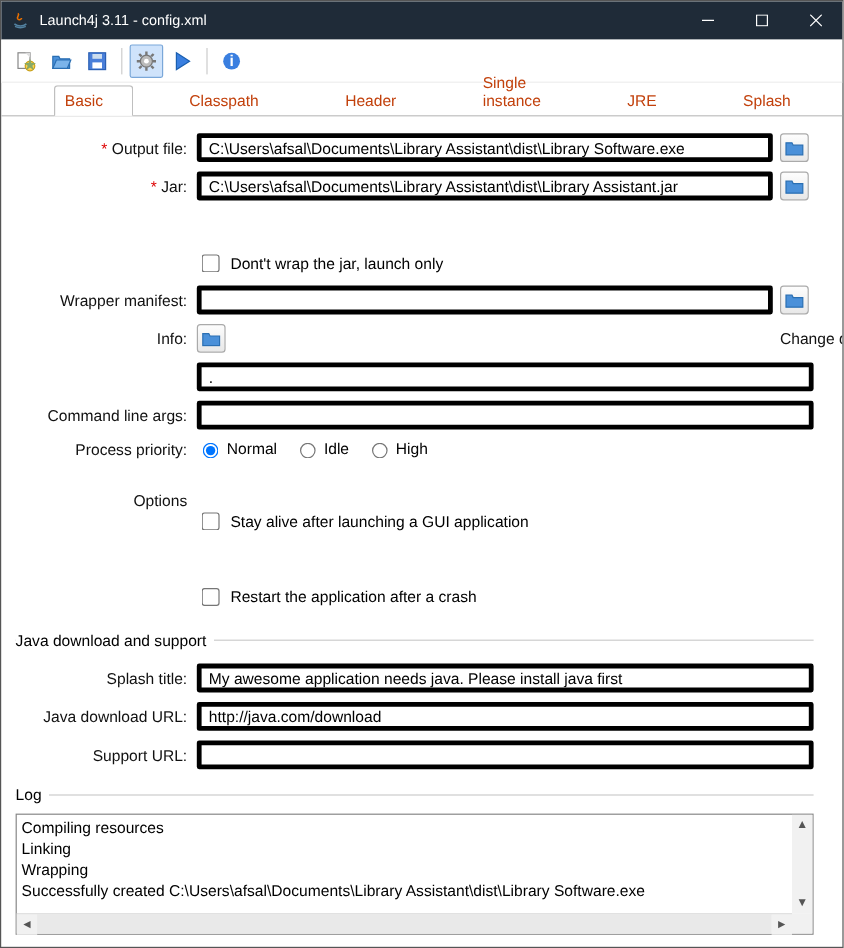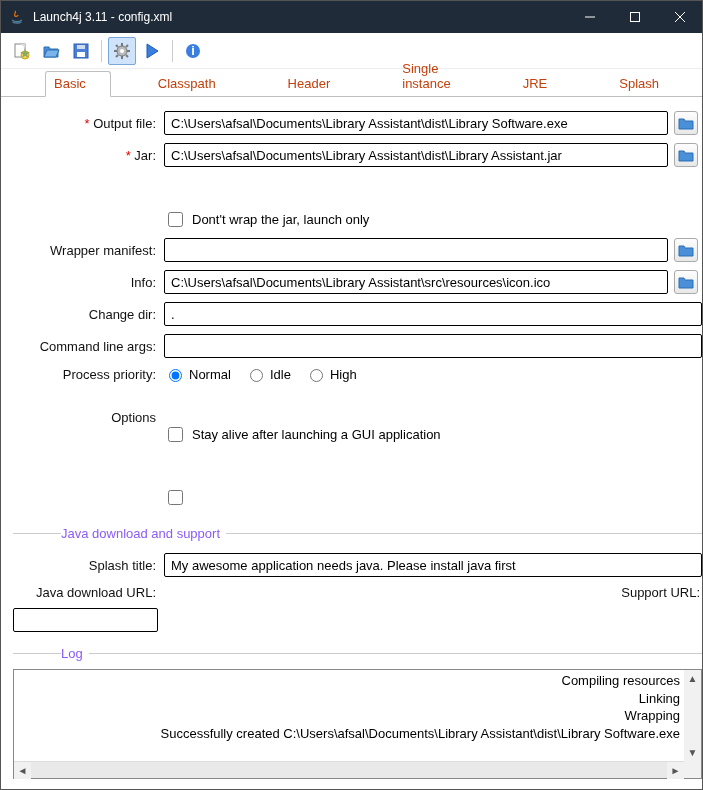--- a/index.html
+++ b/index.html
@@ -8,43 +8,43 @@
   .titlebar .java-icon { width:16px; height:16px; margin-right:8px; }
   .titlebar .title { flex:1; font-size:12px; }
   .titlebar .winbtn { width:45px; height:32px; display:flex; align-items:center; justify-content:center; color:#fff; }
   .toolbar { height:36px; background:#fff; border-bottom:1px solid #eee; display:flex; align-items:center; padding:2px 6px; gap:2px;}
   .toolbar .tbtn { width:28px; height:28px; display:flex; align-items:center; justify-content:center; border:1px solid transparent; border-radius:2px;}
   .toolbar .tbtn.active { border:1px solid #7aa7d9; background:#cfe3fb; }
   .toolbar .sep { width:1px; height:22px; background:#ccc; margin:0 4px; }
   .tabs { display:flex; border-bottom:1px solid #bfbfbf; padding:0 6px; height:28px; align-items:flex-end; gap:0;}
   .tab { padding:4px 24px 5px 8px; border:1px solid transparent; border-bottom:none; color:#c2410c; position:relative; cursor:default;margin-left:38px;}
   .tab.active { border:1px solid #bfbfbf; border-bottom:1px solid #fff; background:#fff; border-radius:3px 3px 0 0; margin-bottom:-1px;}
-  .content { flex:1; padding:14px 0 10px 12px; display:flex; flex-direction:column; overflow:hidden;}
+  .content { flex:1; padding:14px 24px 10px 12px; display:flex; flex-direction:column; overflow:hidden;}
   .form { display:grid; grid-template-columns: 145px 1fr 28px; column-gap:6px; row-gap:8px; align-items:center;}
   .lbl { text-align:right; padding-right:2px; color:#111; white-space:nowrap;}
   .req::before { content:"* "; color:#d00; }
-  input[type=text] { width:100%; height:24px; padding:2px 6px; border:1px solid #000000; border-radius:2px; font-size:13px;}
+  input[type=text] { width:100%; height:24px; padding:2px 6px; border:4px solid #000000; border-radius:2px; font-size:13px;}
   .browse { width:24px; height:24px; border:1px solid #aaa; border-radius:3px; background:linear-gradient(#fdfdfd,#e8e8e8); display:flex; align-items:center; justify-content:center;}
   .chkrow { display:flex; align-items:center; gap:6px;margin-top:34px; }
   .chkrow input { width:15px; height:15px; }
   .radiorow { display:flex; align-items:center; gap:14px; }
-  .radiorow label { display:flex; align-items:center; gap:4px;}
+  .radiorow label { display:flex; align-items:flex-start; gap:4px;}
   fieldset { border:1px solid #ccc; border-right:none; border-bottom:none; border-left:none; margin:18px 0 0 0; padding:12px 0 0 0;}
-  fieldset legend { padding:0 6px 0 0; color:#8b5cf6;margin-left:48px;}
+  fieldset legend { padding:0 6px 0 0; color:#000000;}
   .fs-grid { display:grid; grid-template-columns: 145px 1fr; column-gap:6px; row-gap:8px; align-items:center;}
   .logbox { flex:1; display:flex; flex-direction:column; margin-top:14px; min-height:0;}
   .logfs { border:1px solid #ccc; border-right:none; border-bottom:none; border-left:none; margin:0; padding:8px 0 0 0; flex:1; display:flex; min-height:0;}
   .logarea-wrap { border:1px solid #888; flex:1; display:flex; flex-direction:column; min-height:0; background:#fff;}
   .logarea { flex:1; padding:2px 4px; overflow:auto; white-space:pre; font-size:13px; line-height:1.35;}
   .hscroll { height:17px; border-top:1px solid #ddd; display:flex; align-items:center; background:#f1f1f1;}
   .hscroll .arrow { width:17px; height:17px; display:flex; align-items:center; justify-content:center; color:#555; font-size:10px; background:#f1f1f1;}
   .hscroll .track { flex:1; background:#e9e9e9; height:100%;}
   .vscroll { width:17px; background:#f1f1f1; display:flex; flex-direction:column;}
   .vscroll .arrow{ height:17px; display:flex; align-items:center; justify-content:center; color:#555; font-size:10px;}
-  .loggrid { flex:1; display:grid; grid-template-columns: 1fr 17px; grid-template-rows: 1fr 17px; min-height:0;text-align:right;}
+  .loggrid { flex:1; display:grid; grid-template-columns: 1fr 17px; grid-template-rows: 1fr 17px; min-height:0;}
   .corner { background:#f1f1f1;}
   svg { display:block; }
 </style>
 </head>
 <body>
 
 <div class="titlebar">
   <span class="java-icon">
     <svg width="16" height="16" viewBox="0 0 16 16">
         <path d="M6 2c2 2-2 3 0 5 1 1 3 0 3-1" stroke="#e76f00" stroke-width="1.3" fill="none"></path>
@@ -162,21 +162,20 @@
 
     <div class="lbl">Wrapper manifest:</div>
     <input type="text" value="" style="">
     <div class="browse">
         <svg width="16" height="14" viewBox="0 0 16 14">
           <path d="M1 3h5l1 2h8v8H1z" fill="#4a90d9" stroke="#2a6fb3"></path>
         </svg>
       </div>
 
     <div class="lbl">Info:</div>
-    <input type="text" value="C:\Users\afsal\Documents\Library Assistant\src\resources\icon.ico" style="">
     <div class="browse">
         <svg width="16" height="14" viewBox="0 0 16 14">
           <path d="M1 3h5l1 2h8v8H1z" fill="#4a90d9" stroke="#2a6fb3"></path>
         </svg>
       </div>
 
     <div class="lbl">Change dir:</div>
     <input type="text" style="grid-column: 2 / 4;" value=".">
 
     <div class="lbl">Command line args:</div>
@@ -200,29 +199,31 @@
 
     <div class="lbl">Options</div>
     <div class="chkrow" style="grid-column:2/4">
       <input type="checkbox" style="">
       <span>Stay alive after launching a GUI application</span>
     </div>
 
     <div></div>
     <div class="chkrow" style="grid-column:2/4">
       <input type="checkbox" style="">
+      <span>Restart the application after a crash</span>
     </div>
   </div>
 
   <fieldset>
     <legend>Java download and support</legend>
     <div class="fs-grid">
       <div class="lbl">Splash title:</div>
       <input type="text" value="My awesome application needs java. Please install java first" style="">
       <div class="lbl">Java download URL:</div>
+      <input type="text" value="http://java.com/download" style="">
       <div class="lbl">Support URL:</div>
       <input type="text" value="" style="">
     </div>
   </fieldset>
 
   <div class="logbox">
     <fieldset class="logfs">
       <legend>Log</legend>
       <div class="logarea-wrap">
         <div class="loggrid">

